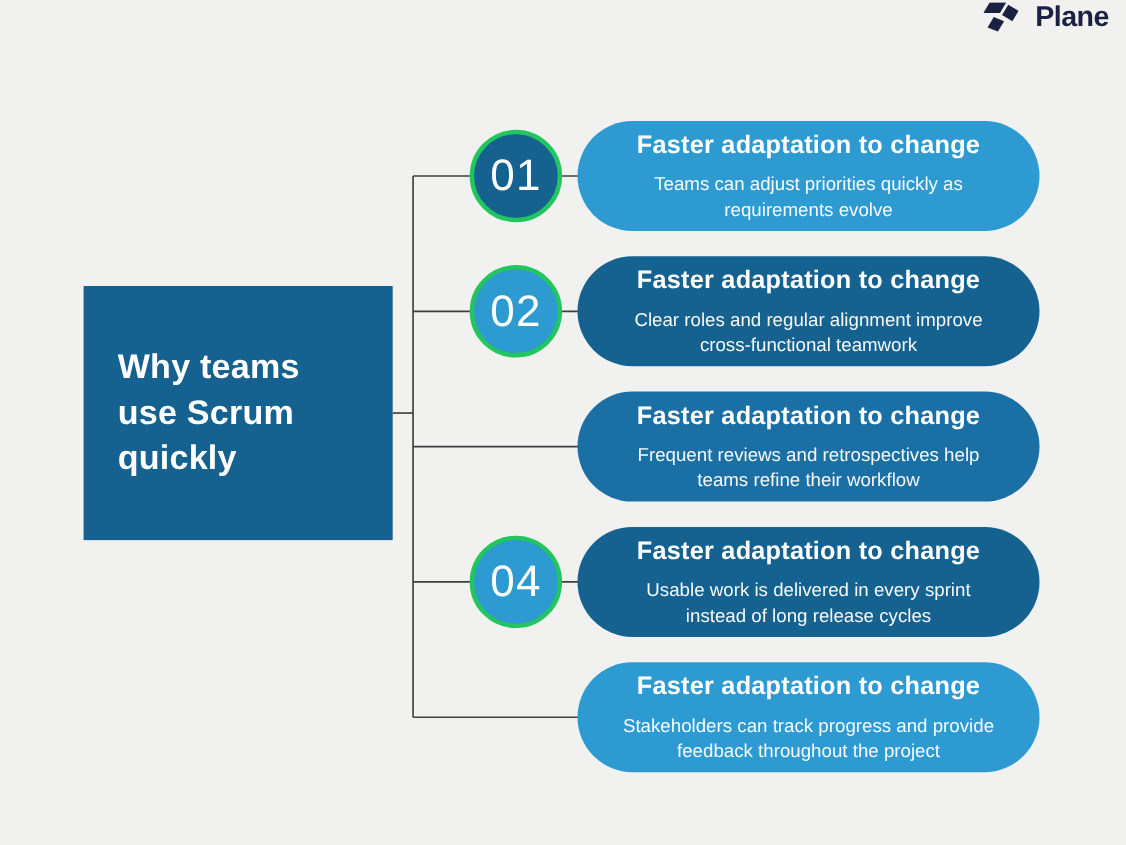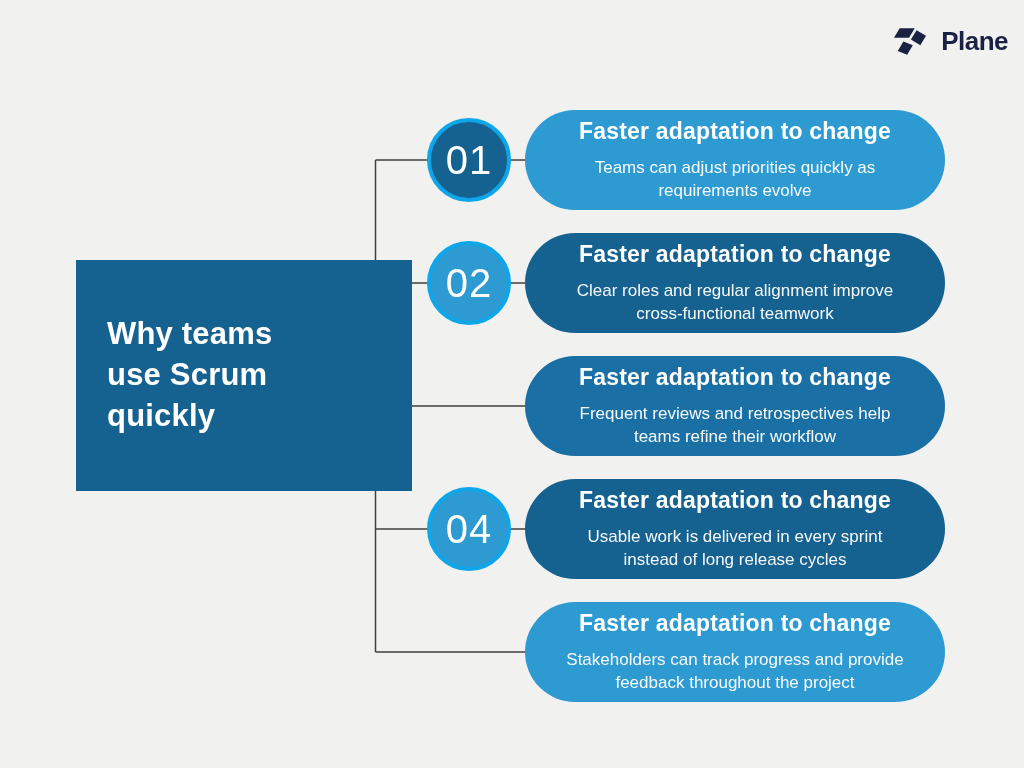--- a/index.html
+++ b/index.html
@@ -18,32 +18,32 @@
   }
   .canvas{
     position:relative;
     width:1024px;height:768px;
     background:var(--background);
     overflow:hidden;
   }
 
   
   .logo{
-    position:absolute;top:26px;right:16px;
+    position:absolute;top:0;right:16px;
     display:flex;align-items:center;gap:15px;
   }
   .logo svg{display:block;}
   .logo-text{
     font-size:26px;font-weight:bold;color:var(--navy);
     letter-spacing:-0.5px;
   }
 
   
   .title-box{
-    position:absolute;left:76px;top:260px;width:336px;height:231px;
+    position:absolute;left:76px;top:260px;width:281px;height:231px;
     background:var(--dark-blue);
     display:flex;align-items:center;
     padding-left:31px;
   }
   .title-box h1{
     color:var(--text-on-blue);
     font-size:31px;font-weight:bold;line-height:1.32;
     letter-spacing:0.2px;
   }
   .title-box h1 span{display:block;}
@@ -55,21 +55,21 @@
   }
   .connectors line{stroke:var(--line);stroke-width:1.5;}
 
   
   .row{
     position:absolute;left:427px;width:518px;height:100px;
   }
   .circle{
     position:absolute;left:0;top:8px;width:84px;height:84px;
     border-radius:50%;
-    border:4px solid #0ea5e9;
+    border:4px solid #22c55e;
     display:flex;align-items:center;justify-content:center;
     z-index:2;
   }
   .circle span{
     color:var(--text-on-blue);
     font-size:40px;font-weight:normal;letter-spacing:1px;
   }
   .card{
     position:absolute;left:98px;top:0;width:420px;height:100px;
     border-radius:50px;

